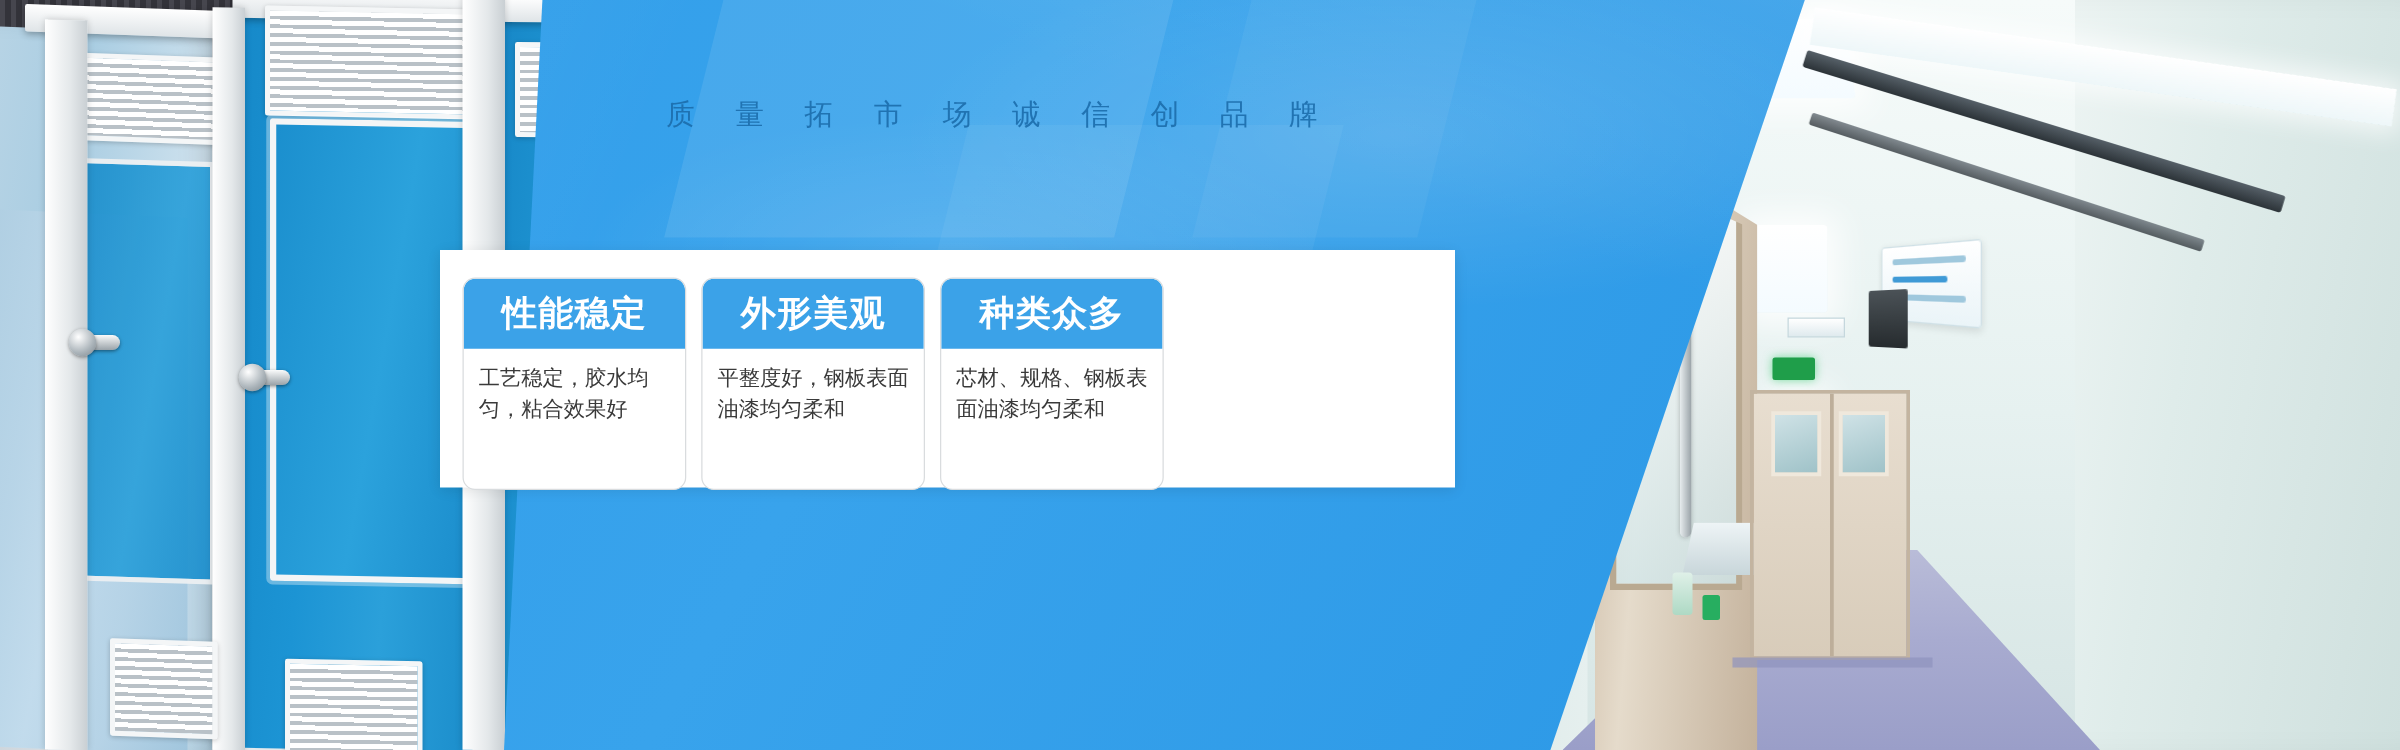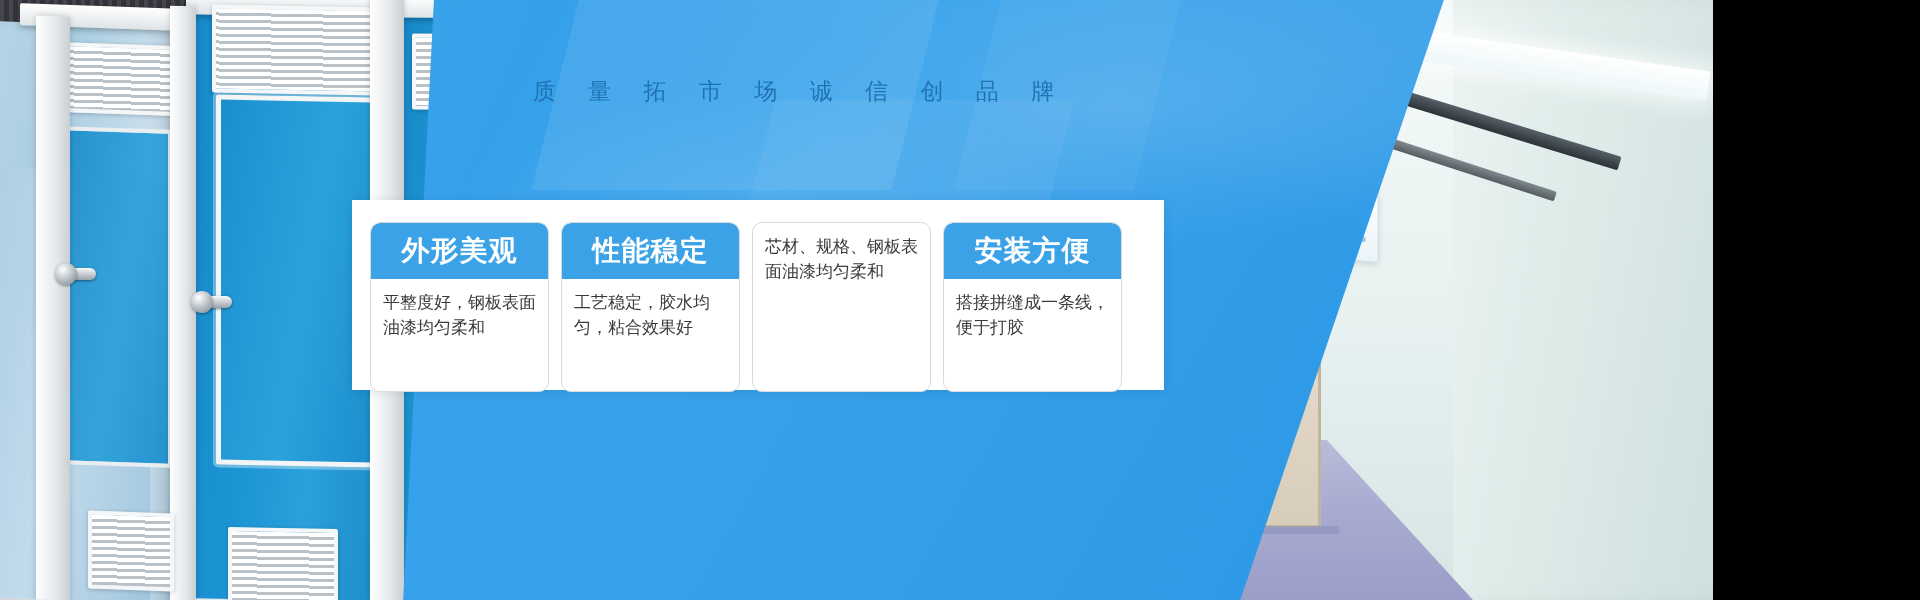--- a/index.html
+++ b/index.html
@@ -2,21 +2,21 @@
 <html><head>
 <meta charset="utf-8">
 <style>
   html,body{margin:0;padding:0;background:#000;}
   body{
     font-family:"Liberation Sans","DejaVu Sans",sans-serif;
     -webkit-font-smoothing:antialiased;
   }
   .banner{
     position:relative;
-    width:1713px;height:600px;
+    width:1920px;height:600px;
     overflow:hidden;
   }
 
   
   .photo-left{
     position:absolute;left:0;top:0;width:680px;height:600px;
     background:
       linear-gradient(180deg,#3c3c42 0%,#2c2c33 9%,#23232a 12%, rgba(0,0,0,0) 13%),
       linear-gradient(90deg,#cfd6dc 0%,#e9edf0 20%,#dfe4e8 45%,#cfd5da 100%);
     overflow:hidden;
@@ -386,33 +386,30 @@
     </div>
   </div>
 
   <div class="txt-wrap">
     <div class="tagline">质 量 拓 市 场    诚 信 创 品 牌</div>
   </div>
 
   <div class="cards-strip">
 
     <div class="card">
+      <div class="card-head">性能稳定</div>
+      <div class="card-body">工艺稳定，胶水均匀，粘合效果好</div>
+    </div>
+
+    <div class="card">
       <div class="card-head">外形美观</div>
       <div class="card-body">平整度好，钢板表面油漆均匀柔和</div>
     </div>
 
     <div class="card">
-      <div class="card-head">性能稳定</div>
-      <div class="card-body">工艺稳定，胶水均匀，粘合效果好</div>
-    </div>
-
-    <div class="card">
+      <div class="card-head">种类众多</div>
       <div class="card-body">芯材、规格、钢板表面油漆均匀柔和</div>
     </div>
 
-    <div class="card">
-      <div class="card-head">安装方便</div>
-      <div class="card-body">搭接拼缝成一条线，便于打胶</div>
-    </div>
 
   </div>
 
 </div>
 
 </body></html>

